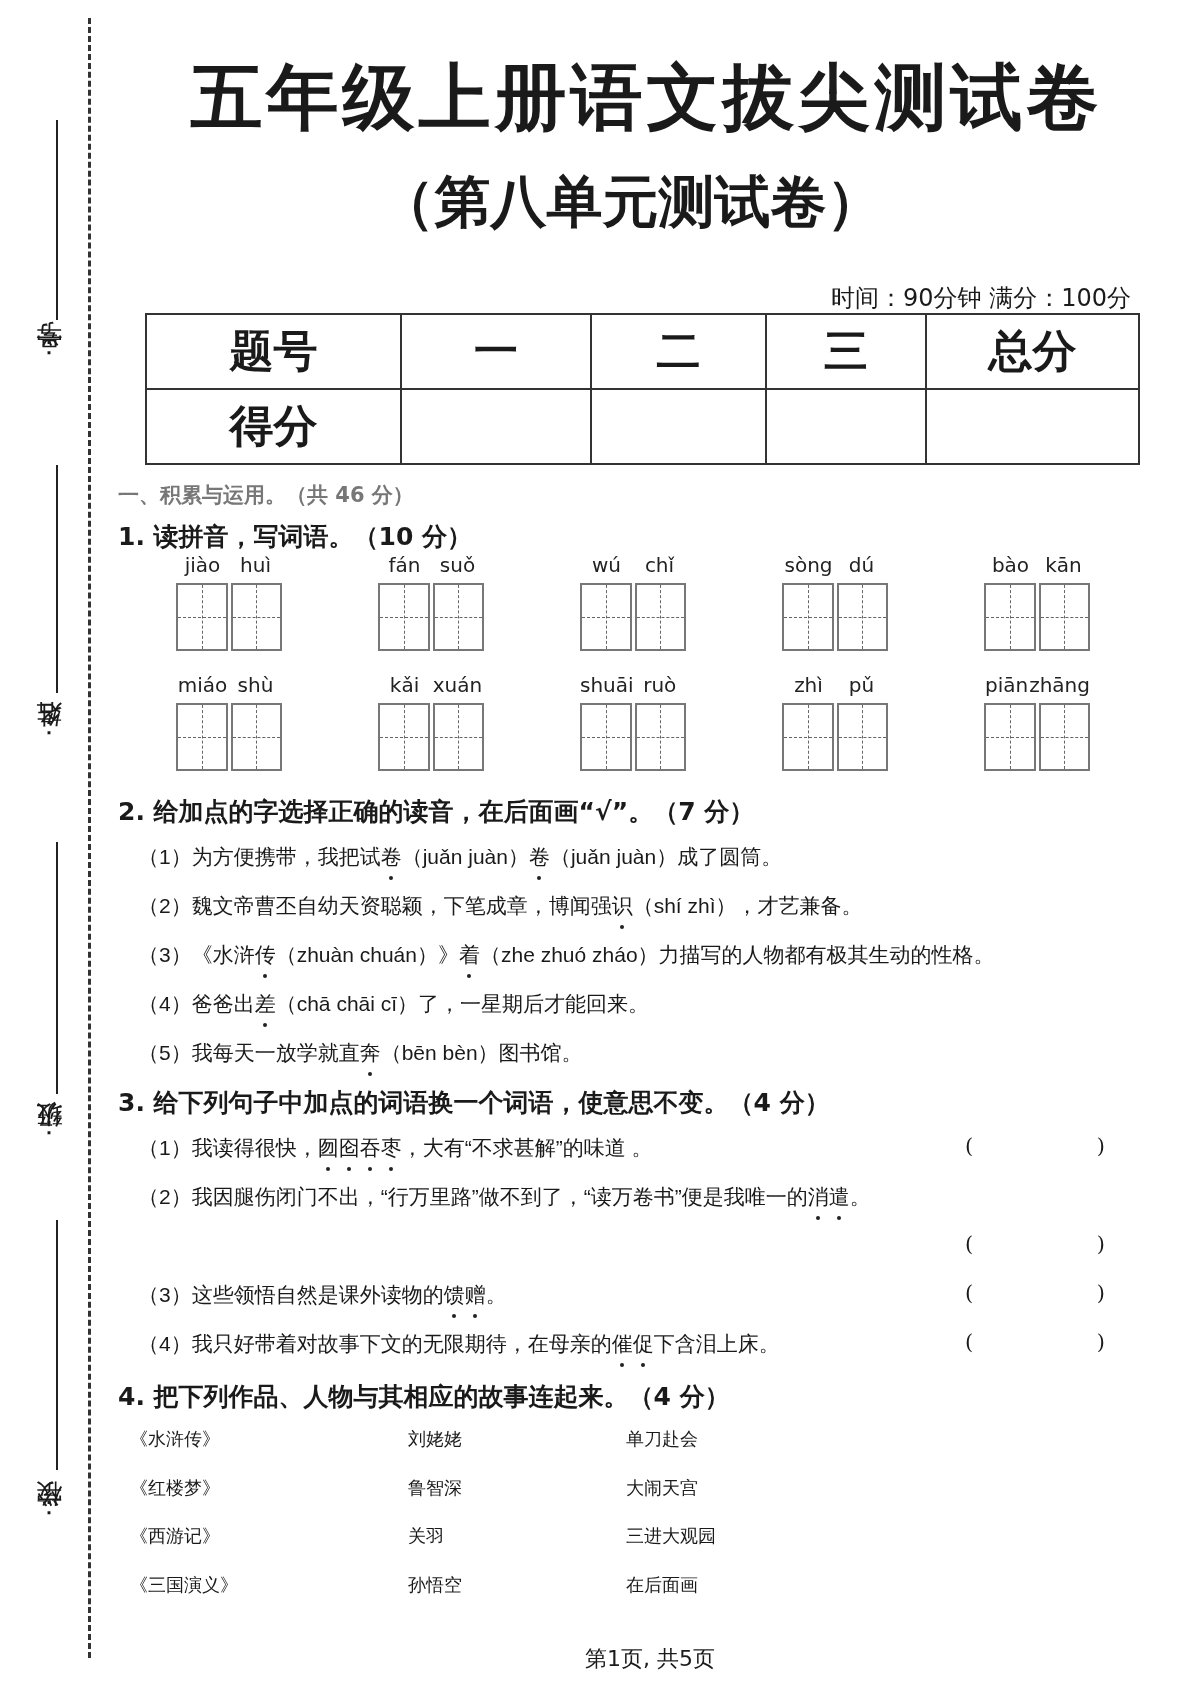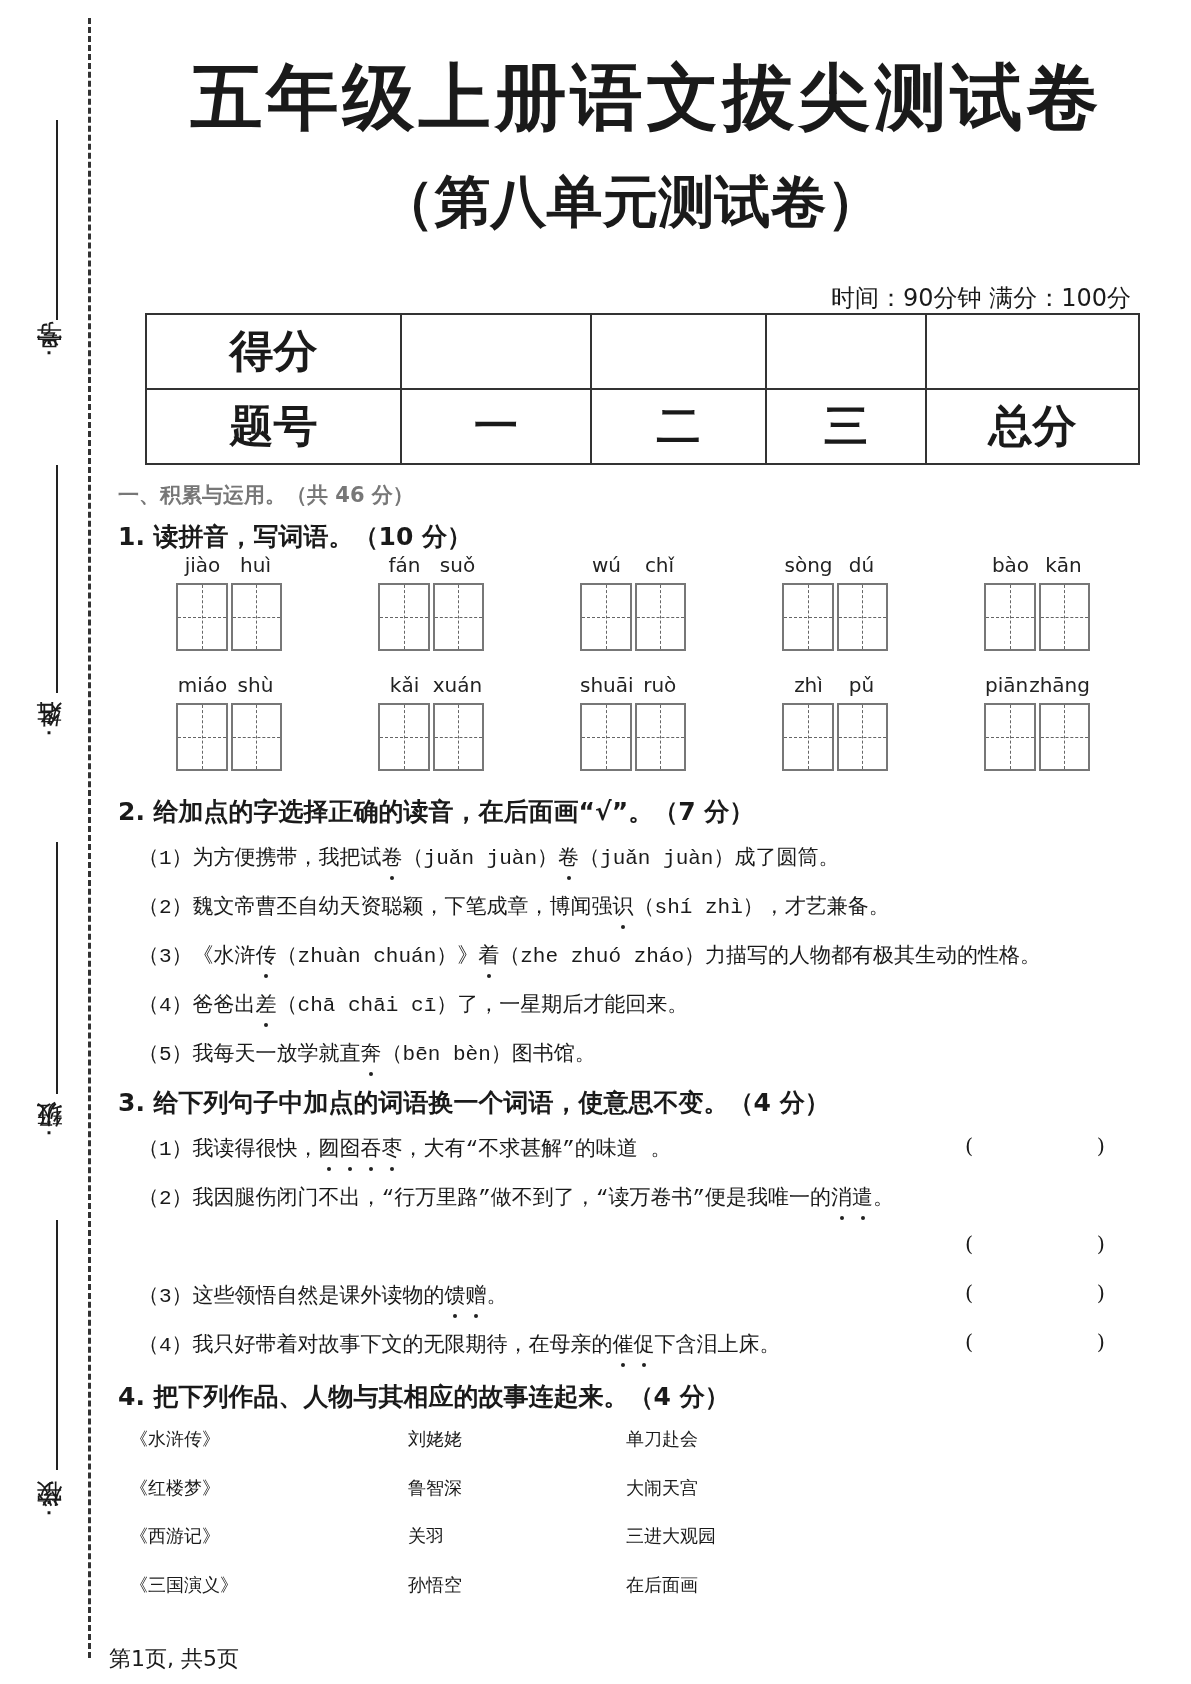--- a/index.html
+++ b/index.html
@@ -27,27 +27,27 @@
   .q-title { position: absolute; left: 118px; font-size: 25px; font-weight: bold; }
 
   .pair { position: absolute; width: 142px; padding-left: 36px; }
   .pair .py { display: flex; height: 24px; }
   .pair .py span { width: 71px; text-align: center; font-size: 20px; color: #222; }
   .pair .boxes { display: flex; gap: 3px; margin-top: 6px; }
   .tian { width: 69px; height: 68px; border: 2px solid #777; position: relative; }
   .tian::before { content: ""; position: absolute; left: 50%; top: 0; bottom: 0; border-left: 1px dashed #666; }
   .tian::after { content: ""; position: absolute; top: 50%; left: 0; right: 0; border-top: 1px dashed #666; }
 
-  .line { position: absolute; left: 138px; font-family: Liberation Mono, monospace; font-size: 21px; white-space: nowrap; text-align: right; }
+  .line { position: absolute; left: 138px; font-family: Liberation Sans, sans-serif; font-size: 21px; white-space: nowrap; text-align: right; }
   .dot { position: relative; display: inline-block; }
   .dot::after { content: ""; position: absolute; left: 50%; bottom: -9px; width: 4px; height: 4px; margin-left: -2px; border-radius: 50%; background: #222; }
   .paren { position: absolute; left: 965px; width: 140px; font-family: "DejaVu Serif", serif; font-size: 21px; display: flex; justify-content: space-between; }
 
   .match { position: absolute; font-family: Liberation Serif, serif; font-size: 18px; }
-  .footer { position: absolute; left: 0; right: 0; top: 1644px; font-size: 22px; padding-left: 109px; }
+  .footer { position: absolute; left: 0; right: 0; top: 1644px; text-align: center; font-size: 22px; padding-left: 109px; }
 </style>
 </head>
 <body>
 
 <div class="cut-line"></div>
 <div class="bind-rule" style="top:120px;height:200px"></div>
 <div class="bind-label" style="top:320px;height:70px">学号：</div>
 <div class="bind-rule" style="top:465px;height:228px"></div>
 <div class="bind-label" style="top:700px;height:70px">姓名：</div>
 <div class="bind-rule" style="top:842px;height:252px"></div>
@@ -55,32 +55,32 @@
 <div class="bind-rule" style="top:1220px;height:250px"></div>
 <div class="bind-label" style="top:1480px;height:70px">学校：</div>
 
 <div class="title">五年级上册语文拔尖测试卷</div>
 <div class="subtitle">（第八单元测试卷）</div>
 <div class="meta">时间：90分钟  满分：100分</div>
 
 <table class="score">
   <tbody>
       <tr>
-    <td>得分</td>
-    <td></td>
-    <td></td>
-    <td></td>
-    <td></td>
-  </tr>
-  <tr>
     <td class="c0">题号</td>
     <td class="c1">一</td>
     <td class="c2">二</td>
     <td class="c3">三</td>
     <td>总分</td>
+  </tr>
+  <tr>
+    <td>得分</td>
+    <td></td>
+    <td></td>
+    <td></td>
+    <td></td>
   </tr>
 </tbody>
   </table>
 
 <div class="section">一、积累与运用。（共 46 分）</div>
 
 <div class="q-title" style="top:520px">1. 读拼音，写词语。（10 分）</div>
 <div id="q1-grid">
     <div class="pair" style="left:140px;top:553px">
       <div class="py">

